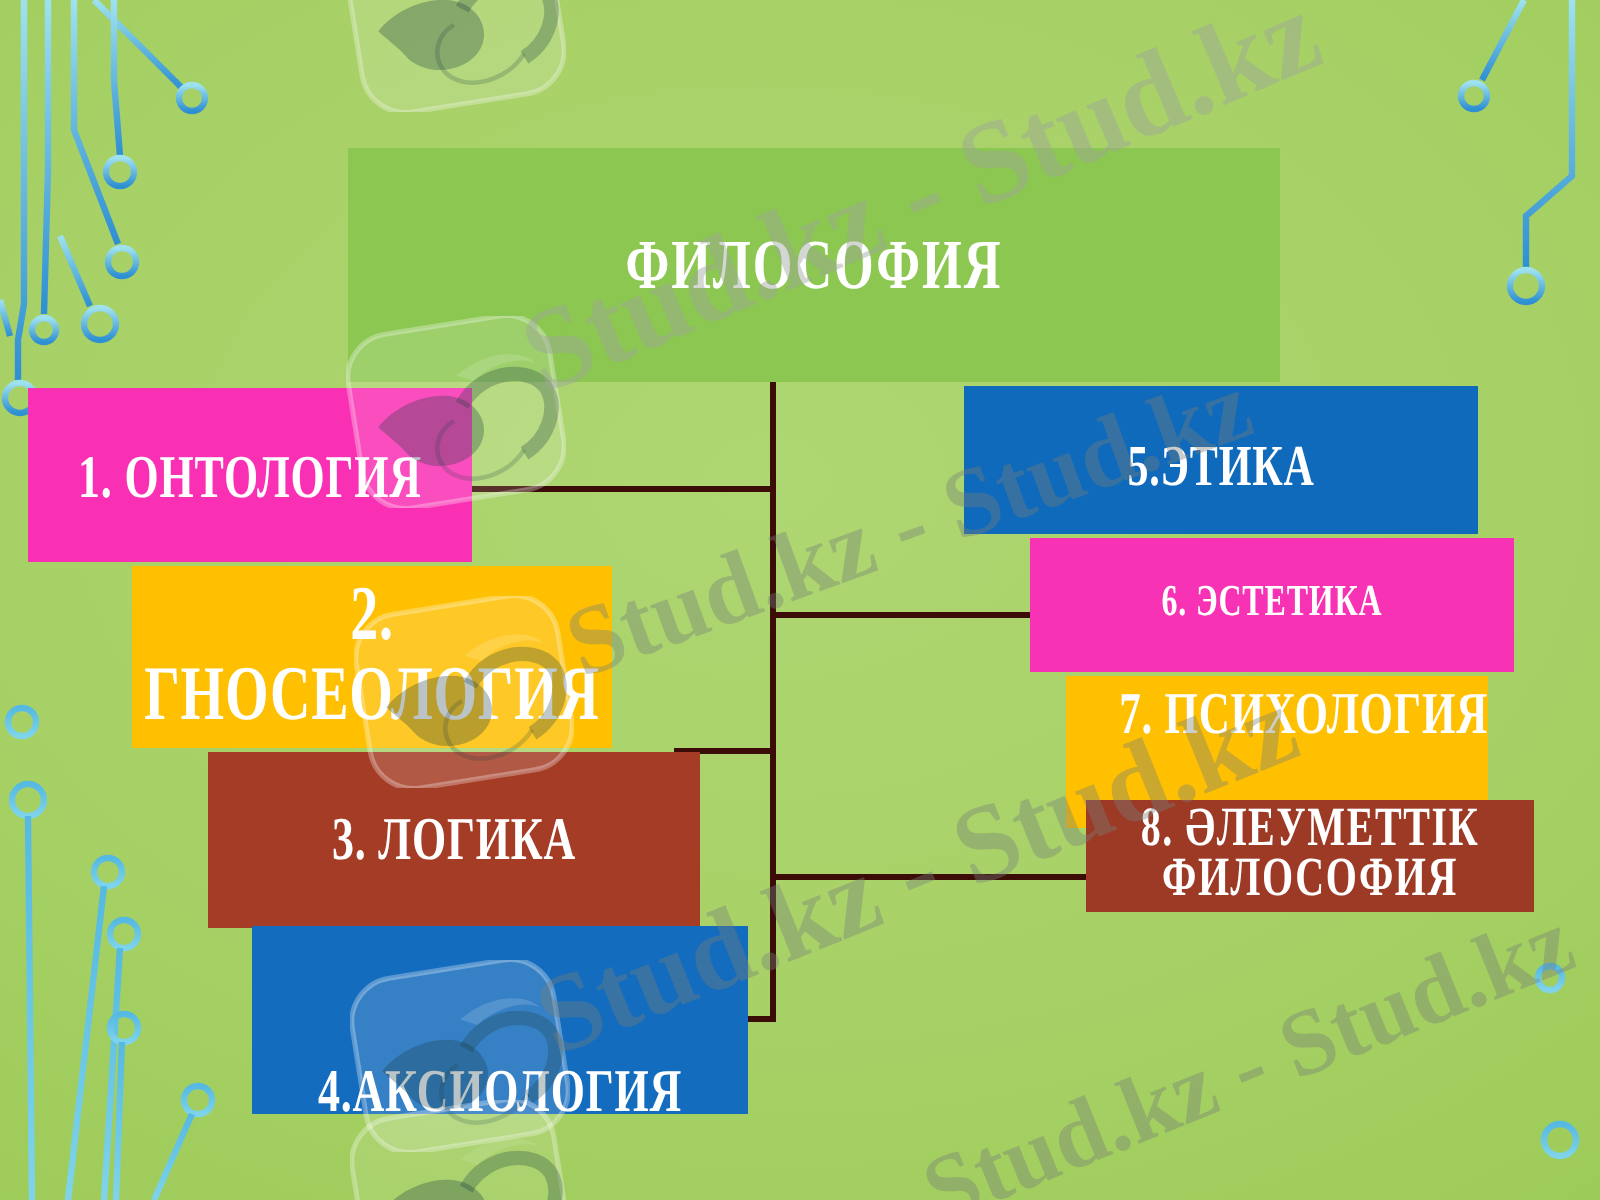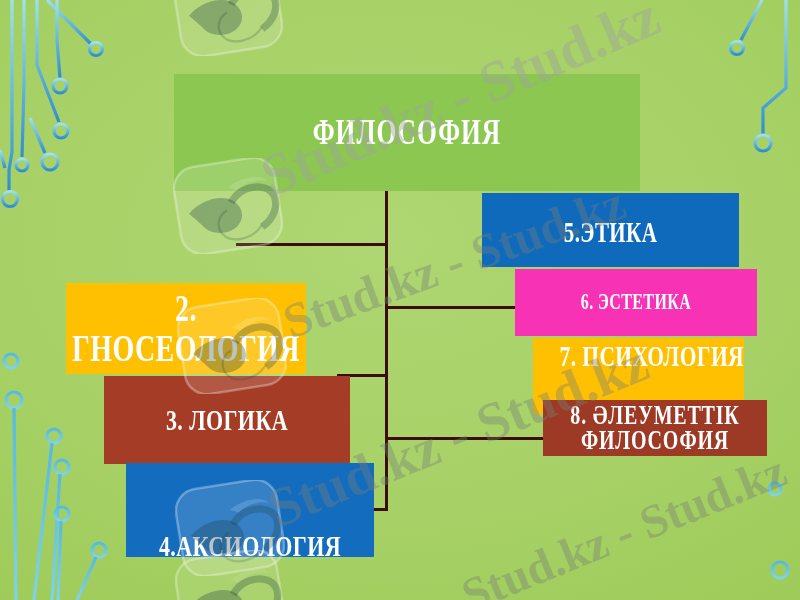--- a/index.html
+++ b/index.html
@@ -76,20 +76,23 @@
 
 <div class="ln" style="left:385px;top:191px;width:3px;height:320px;"></div>
 <div class="ln" style="left:236px;top:243px;width:150px;height:3px;"></div>
 <div class="ln" style="left:386px;top:306px;width:129px;height:3px;"></div>
 <div class="ln" style="left:337px;top:374px;width:49px;height:3px;"></div>
 <div class="ln" style="left:386px;top:437px;width:160px;height:3px;"></div>
 <div class="ln" style="left:373px;top:508px;width:13px;height:3px;"></div>
 
 <div class="box" style="left:174px;top:74px;width:466px;height:117px;background:#8cc751;font-size:25.5px;letter-spacing:1px;">
       <span>ФИЛОСОФИЯ</span>
+    </div>
+<div class="box" style="left:14px;top:194px;width:222px;height:87px;background:#f930b3;font-size:22px;padding-top:3px;box-sizing:border-box;">
+      <span>1. ОНТОЛОГИЯ</span>
     </div>
 <div class="box" style="left:66px;top:283px;width:240px;height:91px;background:#fec000;font-size:28px;">
       <span>2. ГНОСЕОЛОГИЯ</span>
     </div>
 <div class="box" style="left:92px;top:376px;width:246px;height:88px;background:#a53c25;font-size:22px;margin-left:12px;">
       <span>3. ЛОГИКА</span>
     </div>
 <div class="box" style="left:126px;top:463px;width:248px;height:94px;background:#136cbd;font-size:22px;padding-top:6px;box-sizing:border-box;align-items:flex-end;">
       <span>4.АКСИОЛОГИЯ</span>
     </div>

